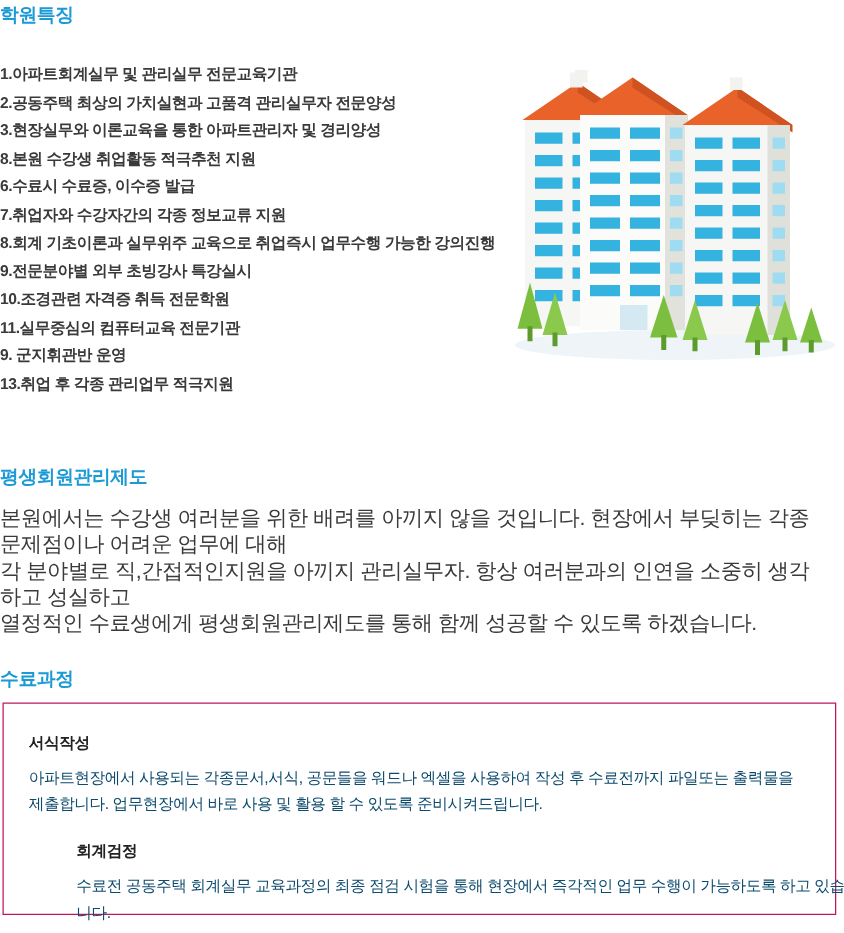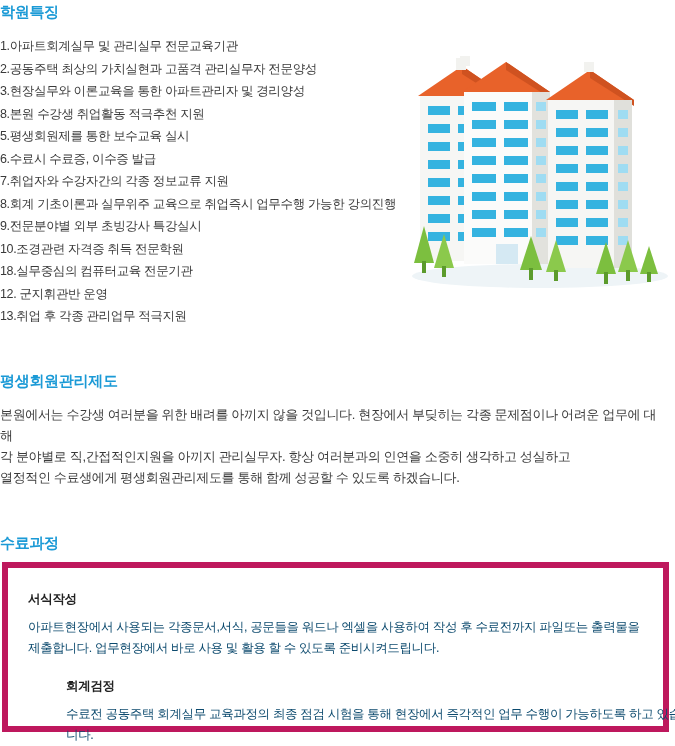--- a/index.html
+++ b/index.html
@@ -45,58 +45,59 @@
     position: absolute;
     left: 0px;
     top: 534px;
     text-align: center;
   }
 
   
   .feature-list {
     position: absolute;
     left: 0px;
-    top: 35px;
+    top: 48px;
     width: 420px;
     margin: 0;
     padding: 0;
     list-style: none;
+    font-weight: bold;
   }
   .feature-list li {
     font-size: 12.5px;
     line-height: 22.5px;
     color: #3a3a3a;
     letter-spacing: -0.35px;
     white-space: nowrap;
   }
 
   
   .membership-body {
     position: absolute;
     left: 0px;
     top: 404px;
     width: 660px;
   }
   .membership-body p {
     margin: 0;
-    font-size: 13px;
+    font-size: 17px;
     line-height: 21px;
     color: #3a3a3a;
     letter-spacing: -0.35px;
   }
 
   
   .courses-box {
     position: absolute;
     left: 2px;
     top: 562px;
     width: 667px;
     height: 170px;
     box-sizing: border-box;
-    border: 6px solid #be185d;
+    border: 1px solid #be185d;
     background: #ffffff;
   }
   .course-item {
     position: absolute;
     left: 20px;
   }
   .course-item.first { top: 23px; }
   .course-item.second { top: 110px; margin-left: 38px; }
   .course-name {
     font-size: 12.5px;
@@ -128,28 +129,27 @@
 
 <div class="page">
 
   <h2 class="section-title title-features">학원특징</h2>
 
   <ul class="feature-list">
     <li>1.아파트회계실무 및 관리실무 전문교육기관</li>
     <li>2.공동주택 최상의 가치실현과 고품격 관리실무자 전문양성</li>
     <li>3.현장실무와 이론교육을 통한 아파트관리자 및 경리양성</li>
     <li>8.본원 수강생 취업활동 적극추천 지원</li>
-    <li>5.평생회원제를 통한 보수교육 실시</li>
     <li>6.수료시 수료증, 이수증 발급</li>
     <li>7.취업자와 수강자간의 각종 정보교류 지원</li>
     <li>8.회계 기초이론과 실무위주 교육으로 취업즉시 업무수행 가능한 강의진행</li>
     <li>9.전문분야별 외부 초빙강사 특강실시</li>
     <li>10.조경관련 자격증 취득 전문학원</li>
-    <li>18.실무중심의 컴퓨터교육 전문기관</li>
-    <li>12. 군지휘관반 운영</li>
+    <li>11.실무중심의 컴퓨터교육 전문기관</li>
+    <li>9. 군지휘관반 운영</li>
     <li>13.취업 후 각종 관리업무 적극지원</li>
   </ul>
 
   <div class="illustration">
     <svg width="272" height="275" viewBox="0 0 272 275" xmlns="http://www.w3.org/2000/svg">
 
       <ellipse cx="140" cy="228" rx="128" ry="12" fill="#eef4f7"></ellipse>
 
       <g>
 

